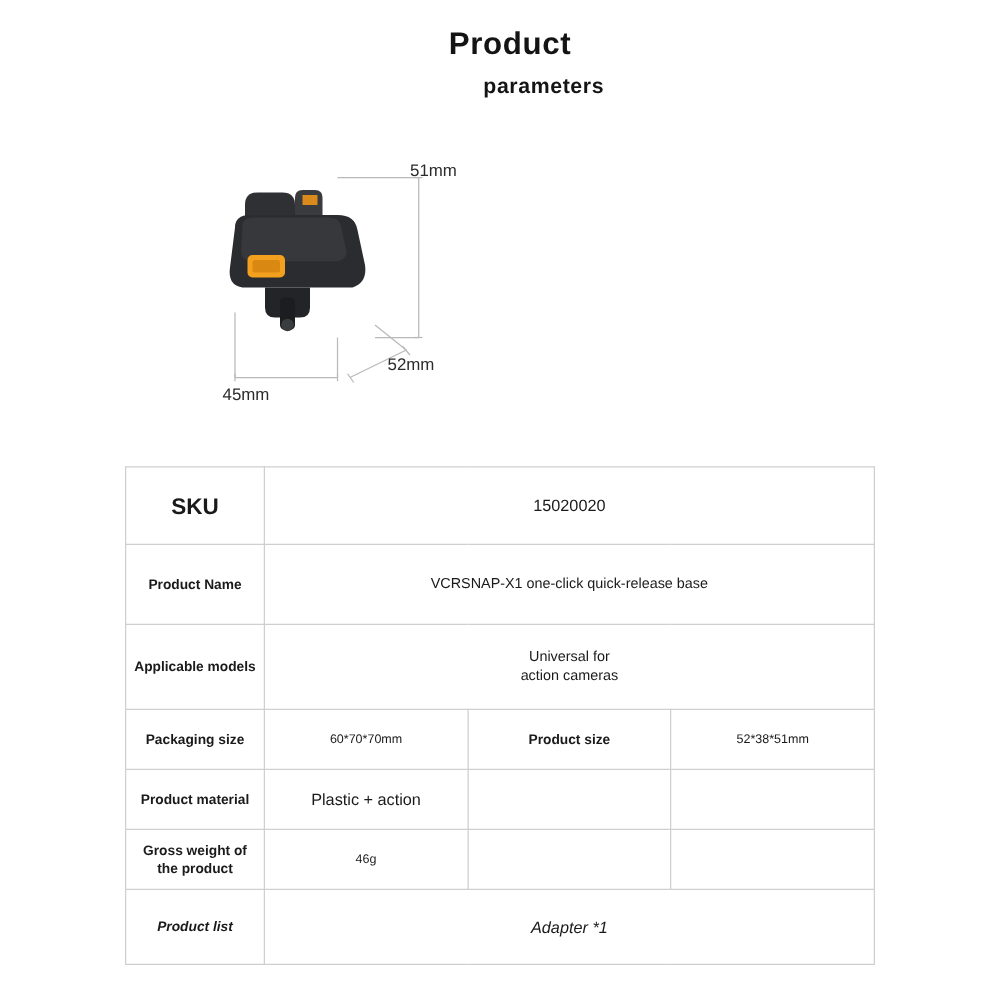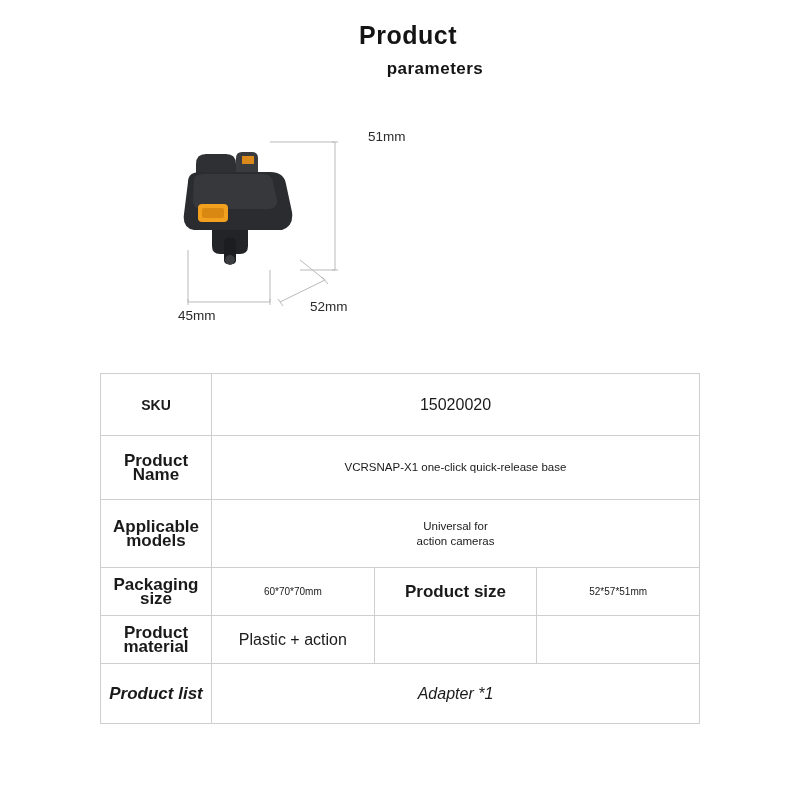--- a/index.html
+++ b/index.html
@@ -51,60 +51,60 @@
     width: 260px;
     height: 220px;
   }
 
   .dim-label {
     position: absolute;
     font-size: 13.5px;
     color: #2b2b2b;
     font-family: "Liberation Sans", sans-serif;
   }
-  .dim-h   { left: 178px; top: 9px; margin-left: 40px; }
+  .dim-h   { left: 178px; top: 9px; }
   .dim-w   { left: 28px;  top: 188px; }
-  .dim-d   { left: 160px; top: 179px; }
+  .dim-d   { left: 160px; top: 164px; }
 
   
   .spec-table {
     position: absolute;
     left: 100px;
     top: 373px;
     width: 600px;
     border-collapse: collapse;
     table-layout: fixed;
   }
   .spec-table td {
     border: 1px solid #cfcfcf;
     vertical-align: middle;
     padding: 0 6px;
   }
   .label-cell {
     width: 98px;
     text-align: center;
-    font-size: 17px;
+    font-size: 11px;
     font-weight: bold;
     color: #1a1a1a;
     line-height: 14px;
   }
   .label-cell.big {
-    font-size: 14px;
+    font-size: 18px;
   }
   .value-cell {
     text-align: center;
     font-size: 11.5px;
     color: #1a1a1a;
     line-height: 15px;
   }
   .value-cell.big {
     font-size: 10px;
   }
   .value-cell.mid {
-    font-size: 16px;
+    font-size: 13px;
   }
   .r-sku      { height: 62px; }
   .r-name     { height: 64px; }
   .r-models   { height: 68px; }
   .r-pack     { height: 48px; }
   .r-mat      { height: 48px; }
   .r-weight   { height: 48px; }
   .r-list     { height: 60px; font-style: italic; }
 
   .blank-cell { border-left: 1px solid #cfcfcf; }
@@ -183,28 +183,34 @@
       </td>
       <td class="value-cell" colspan="3">
         <div>Universal for</div>
         <div>action cameras</div>
       </td>
     </tr>
     <tr class="r-pack">
       <td class="label-cell">Packaging size</td>
       <td class="value-cell big">60*70*70mm</td>
       <td class="label-cell">Product size</td>
-      <td class="value-cell big">52*57*51mm</td>
+      <td class="value-cell big">52*38*51mm</td>
     </tr>
     <tr class="r-mat">
       <td class="label-cell">
         <div>Product material</div>
       </td>
       <td class="value-cell mid">Plastic + action</td>
       <td class="value-cell blank-cell"></td>
       <td class="value-cell"></td>
     </tr>
+    <tr class="r-weight">
+      <td class="label-cell">Gross weight of the product</td>
+      <td class="value-cell big">46g</td>
+      <td class="value-cell blank-cell"></td>
+      <td class="value-cell"></td>
+    </tr>
     <tr class="r-list">
       <td class="label-cell">Product list</td>
       <td class="value-cell mid" colspan="3">Adapter *1</td>
     </tr>
   </tbody>
 </table>
 
 </body></html>

